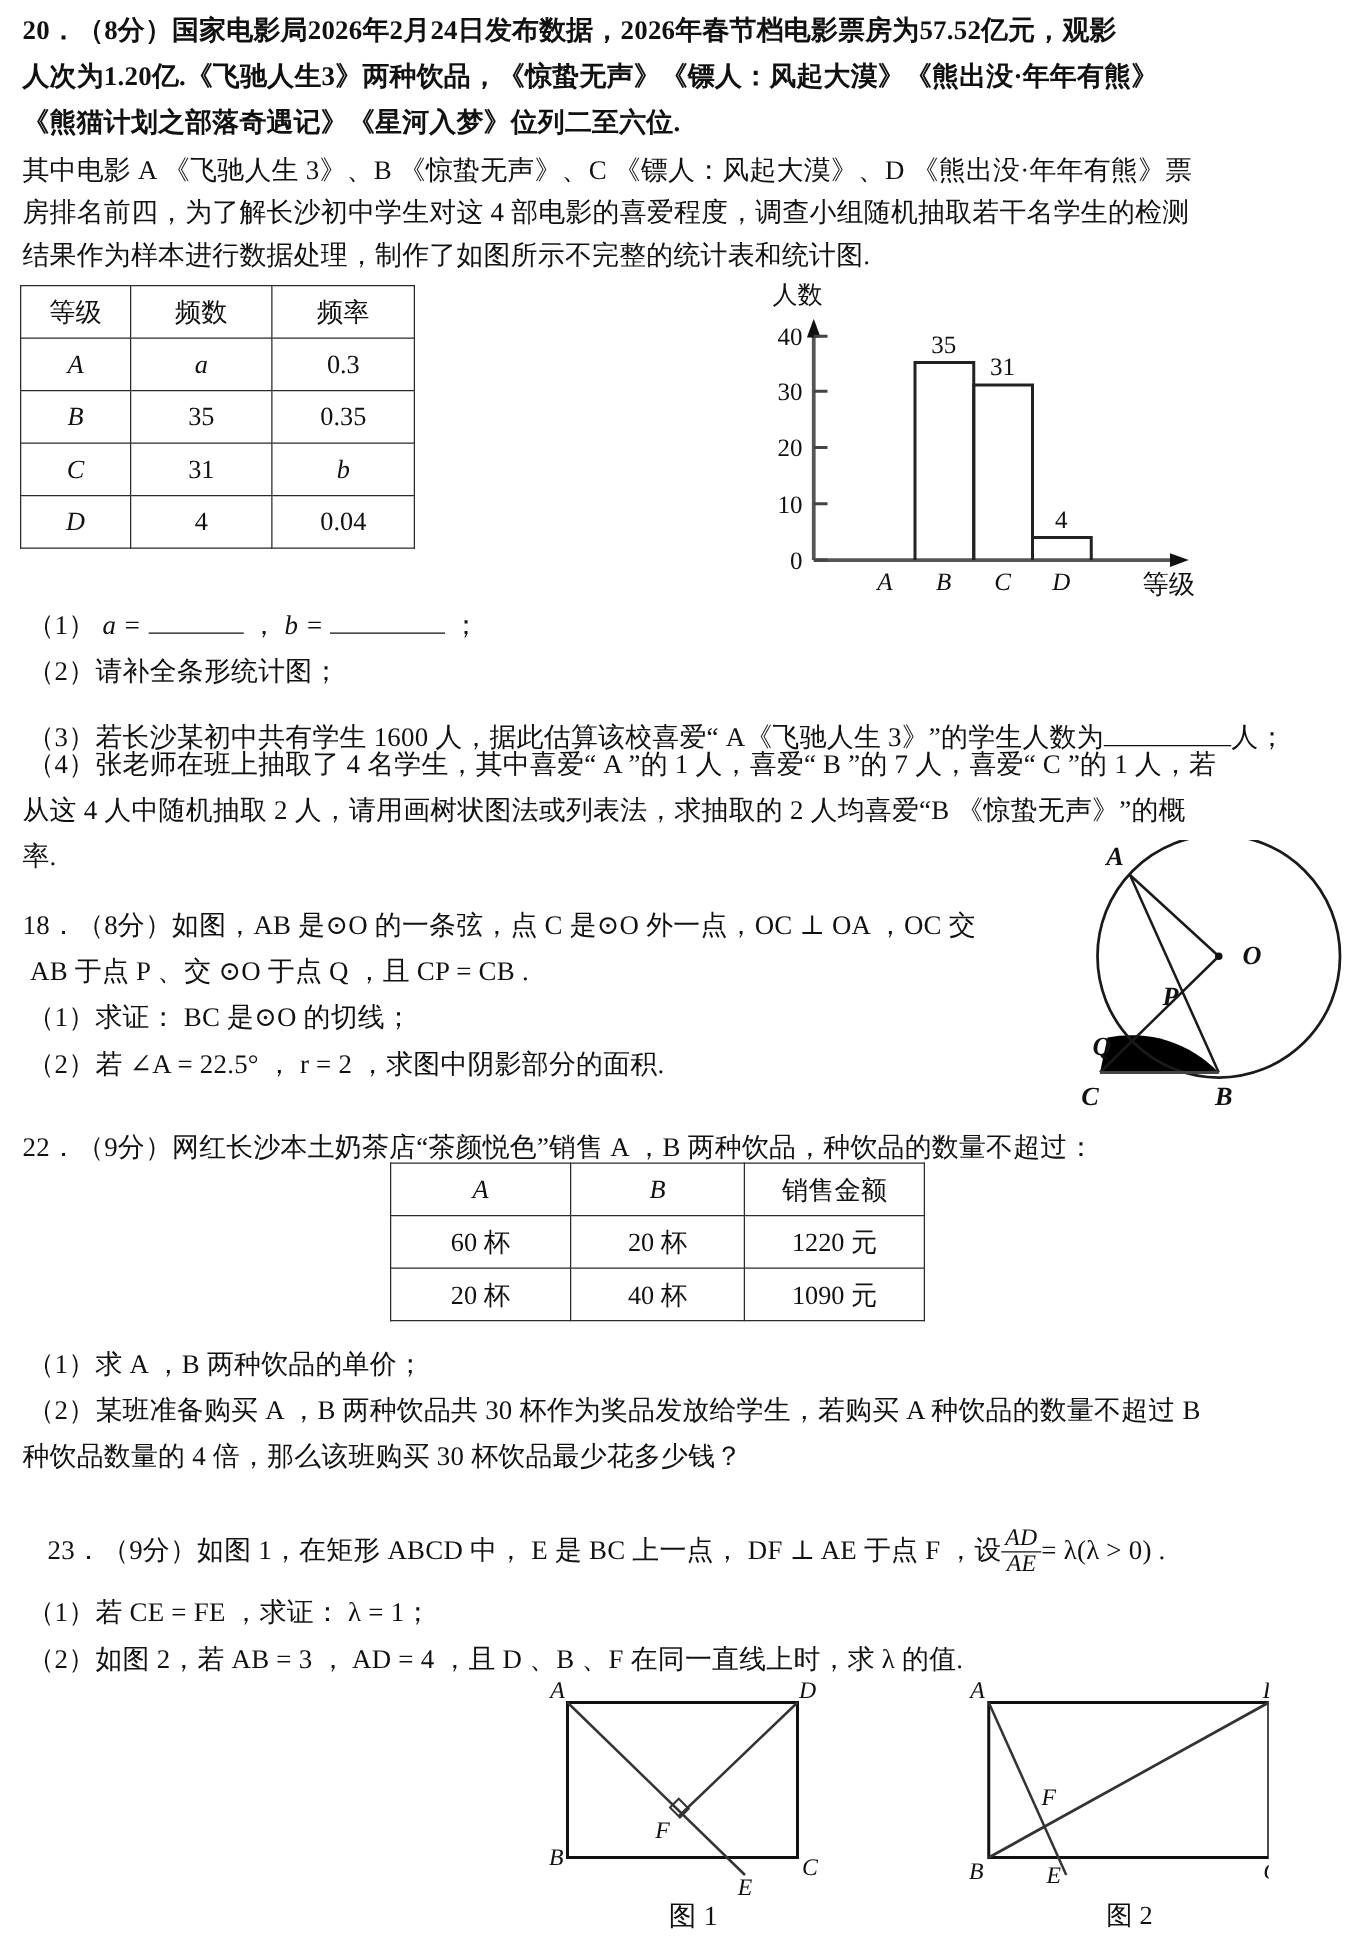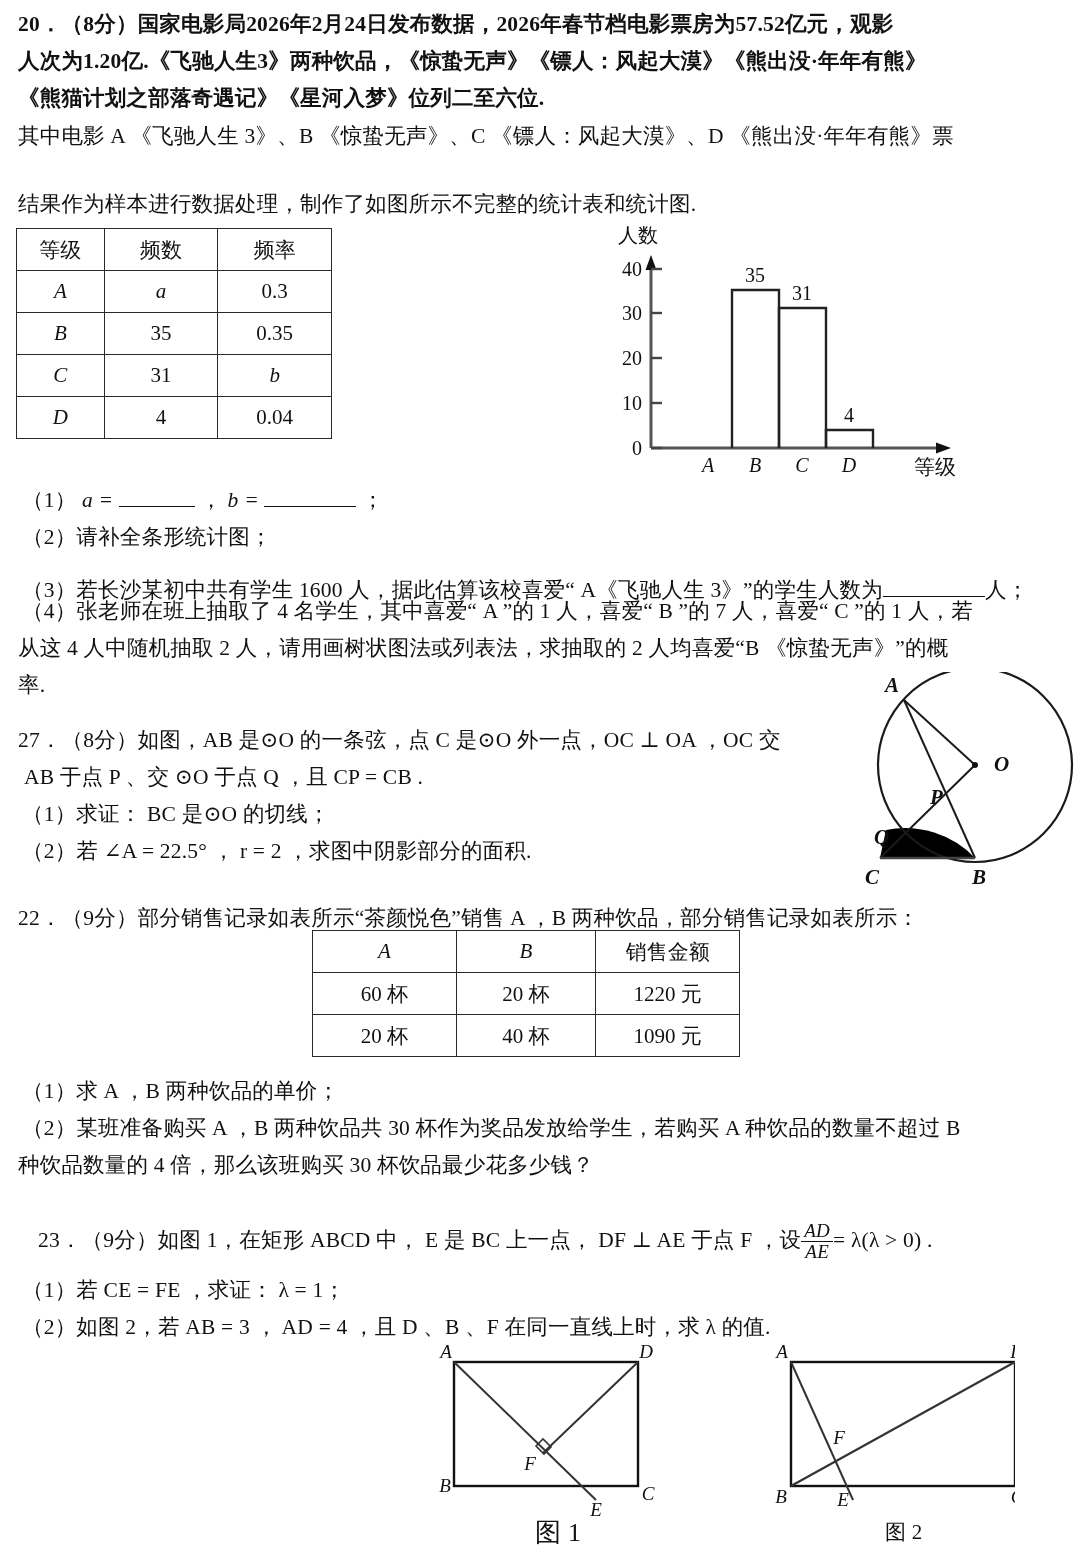--- a/index.html
+++ b/index.html
@@ -97,20 +97,21 @@
 
 <div class="page">
 
   <div class="tx bold" style="left:18px; top:6px;">
     <span>20</span>．<span>（8分）</span><span>国家电影局2026年2月24日发布数据，2026年春节档电影票房为57.52亿元，观影</span>
   </div>
   <div class="tx bold" style="left:18px; top:43px;">人次为1.20亿.《飞驰人生3》两种饮品，《惊蛰无声》《镖人：风起大漠》《熊出没·年年有熊》</div>
   <div class="tx bold" style="left:18px; top:80px;">《熊猫计划之部落奇遇记》《星河入梦》位列二至六位.</div>
 
   <div class="tx" style="left:18px; top:118px;">其中电影 A 《飞驰人生 3》、B 《惊蛰无声》、C 《镖人：风起大漠》、D 《熊出没·年年有熊》票</div>
+  <div class="tx" style="left:18px; top:152px;">房排名前四，为了解长沙初中学生对这 4 部电影的喜爱程度，调查小组随机抽取若干名学生的检测</div>
   <div class="tx" style="left:18px; top:186px;">结果作为样本进行数据处理，制作了如图所示不完整的统计表和统计图.</div>
 
   <table class="freq-table">
     <tbody>
         <tr>
       <td class="c0">等级</td>
       <td class="c1">频数</td>
       <td class="c2">频率</td>
     </tr>
     <tr>
@@ -195,21 +196,21 @@
 
   <div class="tx" style="left:22px; top:556px;margin-top:16px;">
     <span>（3）若长沙某初中共有学生 1600 人，据此估算该校喜爱“ A《飞驰人生 3》”的学生人数为</span><span class="underline-blank u-lg"></span><span>人；</span>
   </div>
 
   <div class="tx" style="left:22px; top:593px;">（4）张老师在班上抽取了 4 名学生，其中喜爱“ A ”的 1 人，喜爱“ B ”的 7 人，喜爱“ C ”的 1 人，若</div>
   <div class="tx" style="left:18px; top:630px;">从这 4 人中随机抽取 2 人，请用画树状图法或列表法，求抽取的 2 人均喜爱“B 《惊蛰无声》”的概</div>
   <div class="tx" style="left:18px; top:667px;">率.</div>
 
   <div class="tx" style="left:18px; top:722px;">
-    <span>27</span>．<span>（8分）</span><span>如图，AB 是⊙O 的一条弦，点 C 是⊙O 外一点，OC ⊥ OA ，OC 交</span>
+    <span>18</span>．<span>（8分）</span><span>如图，AB 是⊙O 的一条弦，点 C 是⊙O 外一点，OC ⊥ OA ，OC 交</span>
   </div>
   <div class="tx" style="left:24px; top:759px;">AB 于点 P 、交 ⊙O 于点 Q ，且 CP = CB .</div>
   <div class="tx" style="left:22px; top:796px;">（1）求证： BC 是⊙O 的切线；</div>
   <div class="tx" style="left:22px; top:833px;">（2）若 ∠A = 22.5° ， r = 2 ，求图中阴影部分的面积.</div>
 
   <div class="fig" style="left:848px; top:672px;">
     <svg width="232" height="222" viewBox="0 0 232 222">
 
       <path d="M 32 186 L 127 186 A 97 97 0 0 0 38 158 Z" fill="#000000"></path>
 
@@ -228,21 +229,21 @@
       <text x="44" y="20" text-anchor="middle" font-size="21" font-style="italic" font-weight="700" font-family="'Liberation Serif',serif" fill="#111" id="cf-A">A</text>
       <text x="146" y="99" font-size="21" font-style="italic" font-weight="700" font-family="'Liberation Serif',serif" fill="#111" id="cf-O">O</text>
       <text x="82" y="132" font-size="21" font-style="italic" font-weight="700" font-family="'Liberation Serif',serif" fill="#111" id="cf-P">P</text>
       <text x="26" y="172" font-size="21" font-style="italic" font-weight="700" font-family="'Liberation Serif',serif" fill="#111" id="cf-Q">Q</text>
       <text x="24" y="212" text-anchor="middle" font-size="21" font-style="italic" font-weight="700" font-family="'Liberation Serif',serif" fill="#111" id="cf-C">C</text>
       <text x="131" y="212" text-anchor="middle" font-size="21" font-style="italic" font-weight="700" font-family="'Liberation Serif',serif" fill="#111" id="cf-B">B</text>
     </svg>
   </div>
 
   <div class="tx" style="left:18px; top:900px;">
-    <span>22</span>．<span>（9分）</span><span>部分销售记录如表所示“茶颜悦色”销售 A ，B 两种饮品，部分销售记录如表所示：</span>
+    <span>22</span>．<span>（9分）</span><span>网红长沙本土奶茶店“茶颜悦色”销售 A ，B 两种饮品，种饮品的数量不超过：</span>
   </div>
 
   <table class="drink-table">
     <tbody>
         <tr>
       <td class="d0 it">A</td>
       <td class="d1 it">B</td>
       <td class="d2">销售金额</td>
     </tr>
     <tr>
@@ -280,21 +281,21 @@
       <path d="M 106 106 L 113 99 L 121 107 L 114 114 Z" fill="none" stroke="#333" stroke-width="1.6"></path>
 
       <text x="16" y="18" text-anchor="middle" font-size="19" font-style="italic" font-family="'Liberation Serif',serif" fill="#111" id="f1-A">A</text>
       <text x="216" y="18" text-anchor="middle" font-size="19" font-style="italic" font-family="'Liberation Serif',serif" fill="#111" id="f1-D">D</text>
       <text x="15" y="152" text-anchor="middle" font-size="19" font-style="italic" font-family="'Liberation Serif',serif" fill="#111" id="f1-B">B</text>
       <text x="218" y="160" text-anchor="middle" font-size="19" font-style="italic" font-family="'Liberation Serif',serif" fill="#111" id="f1-C">C</text>
       <text x="166" y="176" text-anchor="middle" font-size="19" font-style="italic" font-family="'Liberation Serif',serif" fill="#111" id="f1-E">E</text>
       <text x="100" y="130" text-anchor="middle" font-size="19" font-style="italic" font-family="'Liberation Serif',serif" fill="#111" id="f1-F">F</text>
     </svg>
   </div>
-  <div class="tx" style="left:535px; top:1514px; font-size:26px;">图 1</div>
+  <div class="tx" style="left:535px; top:1514px; font-size:22px;">图 1</div>
 
   <div class="fig" style="left:765px; top:1340px;">
     <svg width="250" height="180" viewBox="0 0 250 180">
 
       <rect x="26" y="22" width="224" height="124" fill="none" stroke="#111" stroke-width="2.4"></rect>
 
       <line x1="26" y1="146" x2="250" y2="22" stroke="#333" stroke-width="2.2"></line>
 
       <line x1="26" y1="22" x2="88" y2="160" stroke="#333" stroke-width="2"></line>
 

